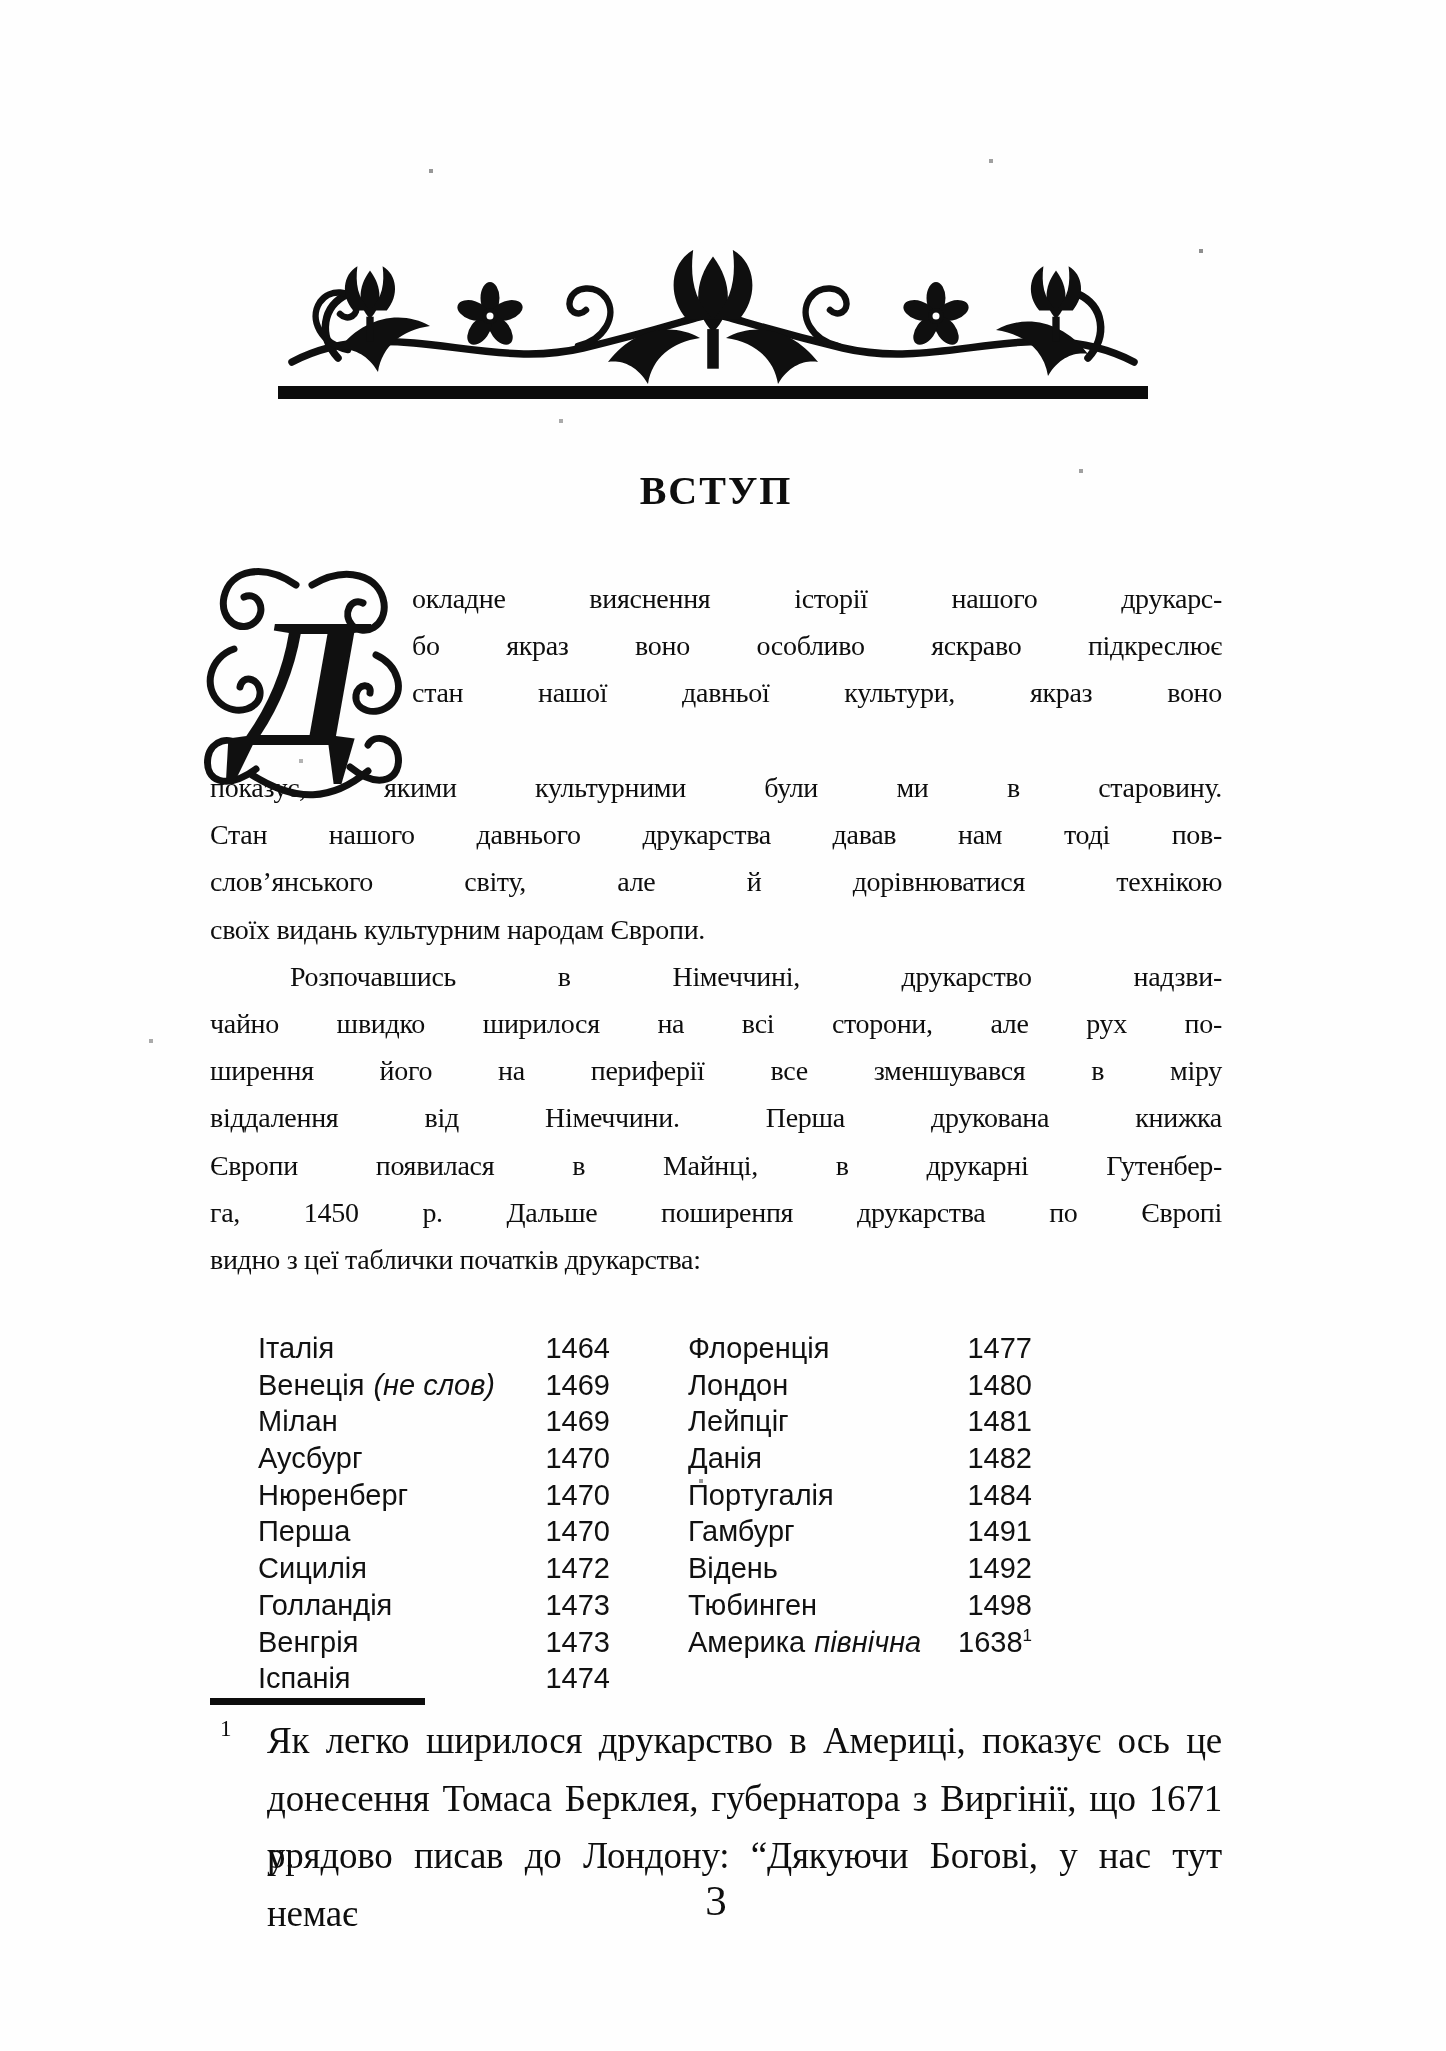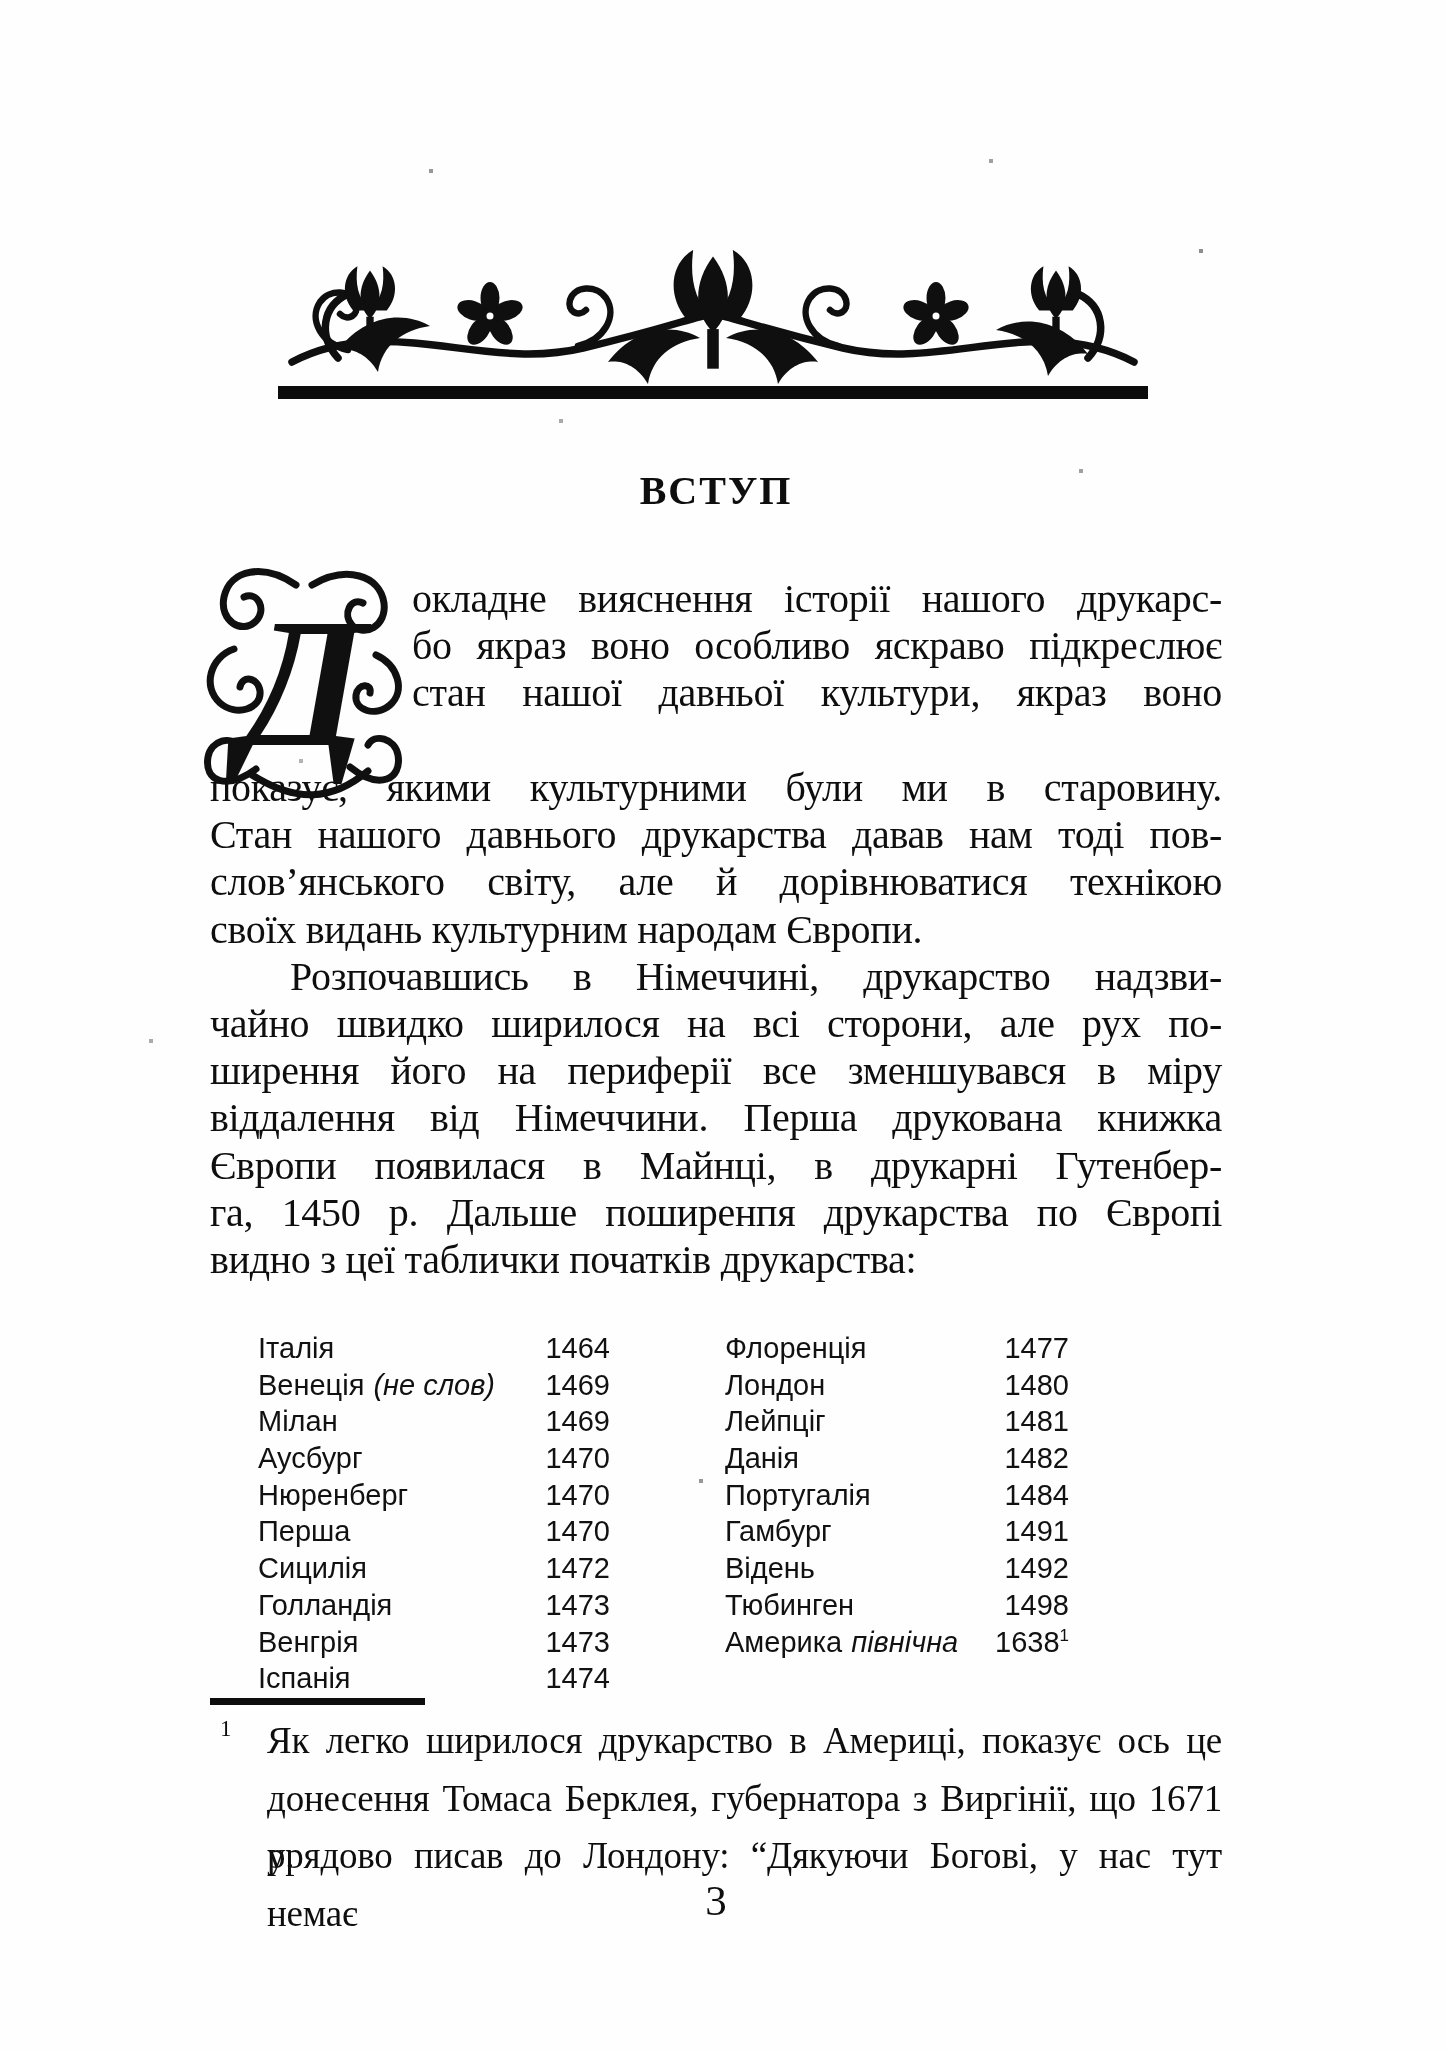--- a/index.html
+++ b/index.html
@@ -15,40 +15,40 @@
 
   
   .title {
     position:absolute; left:210px; top:432px; width:1012px;
     text-align:center; font-size:40px; font-weight:bold; letter-spacing:2px; line-height:64px;
   }
 
   
   .bodytext { position:absolute; left:210px; top:575px; width:1012px; }
   .bodyline {
-    font-size:40px; line-height:47.2px; height:47.2px;
+    font-size:28px; line-height:47.2px; height:47.2px;
     text-align:justify; text-align-last:justify; letter-spacing:-0.3px; white-space:normal;
   }
   .lines-full .bodyline:last-child,
   .lines-para2 .bodyline:last-child { text-align-last:left; }
   .lines-para2 .bodyline:first-child { padding-left:80px; }
 
   .para1-top { display:flex; }
   .dropcap { flex:0 0 202px; width:202px; height:189px; position:relative; }
   .dropcap svg { position:absolute; left:-10px; top:-14px; overflow:visible; }
   .lines-beside { flex:1; min-width:0; }
 
   
   .ptable {
     position:absolute; left:258px; top:1332px; display:flex;
     font-family:"Liberation Sans", sans-serif; font-size:29px; color:#111;
   }
   .tcol { display:flex; flex-direction:column; }
   .tcol-left  { width:352px; }
-  .tcol-right { width:344px; margin-left:115px; }
+  .tcol-right { width:344px; margin-left:78px; }
   .trow { display:flex; justify-content:space-between; align-items:baseline; height:36.7px; }
   .tname { white-space:nowrap; }
   .tnote { font-style:italic; margin-left:9px; }
   .tyear { white-space:nowrap; }
   .tyear sup { font-size:17px; line-height:0; }
 
   
   .fnrule { position:absolute; left:210px; top:1698px; width:215px; height:7px; background:#0d0d0d; }
   .footnote { position:absolute; left:210px; top:1712px; width:1012px; }
   .fn-marker { position:absolute; left:10px; top:4px; font-size:23px; }

